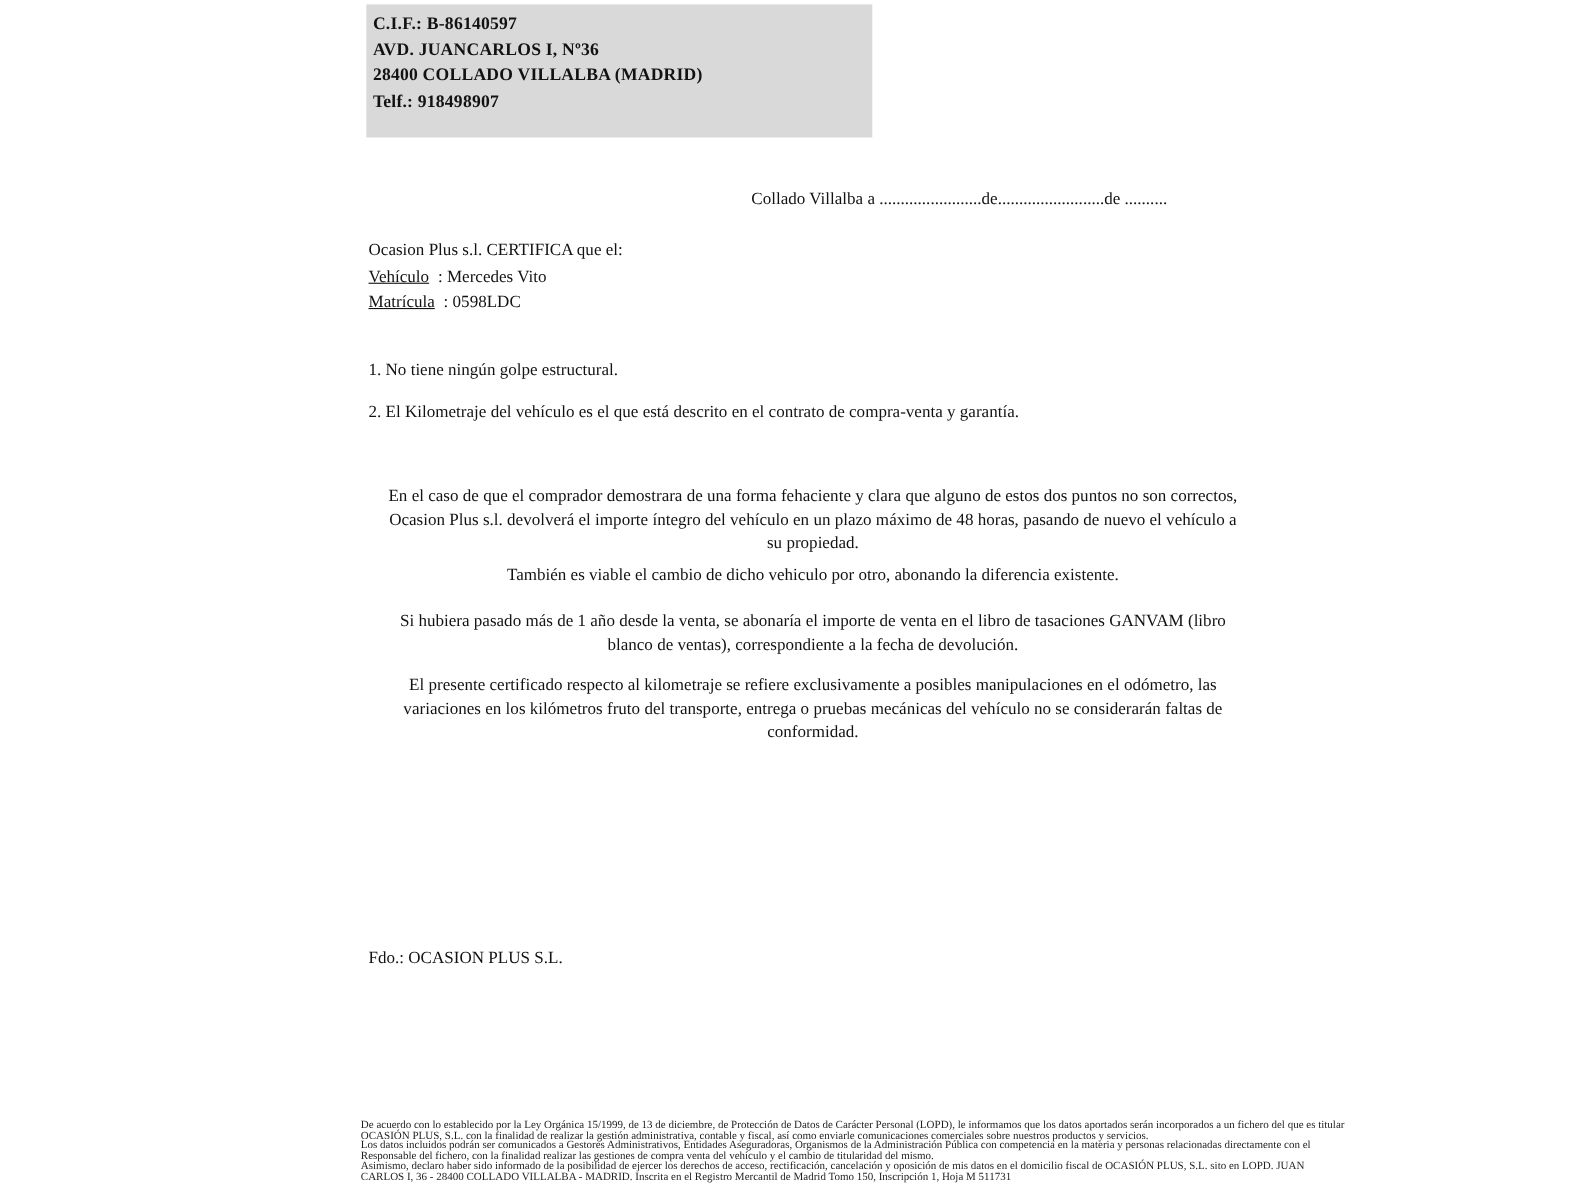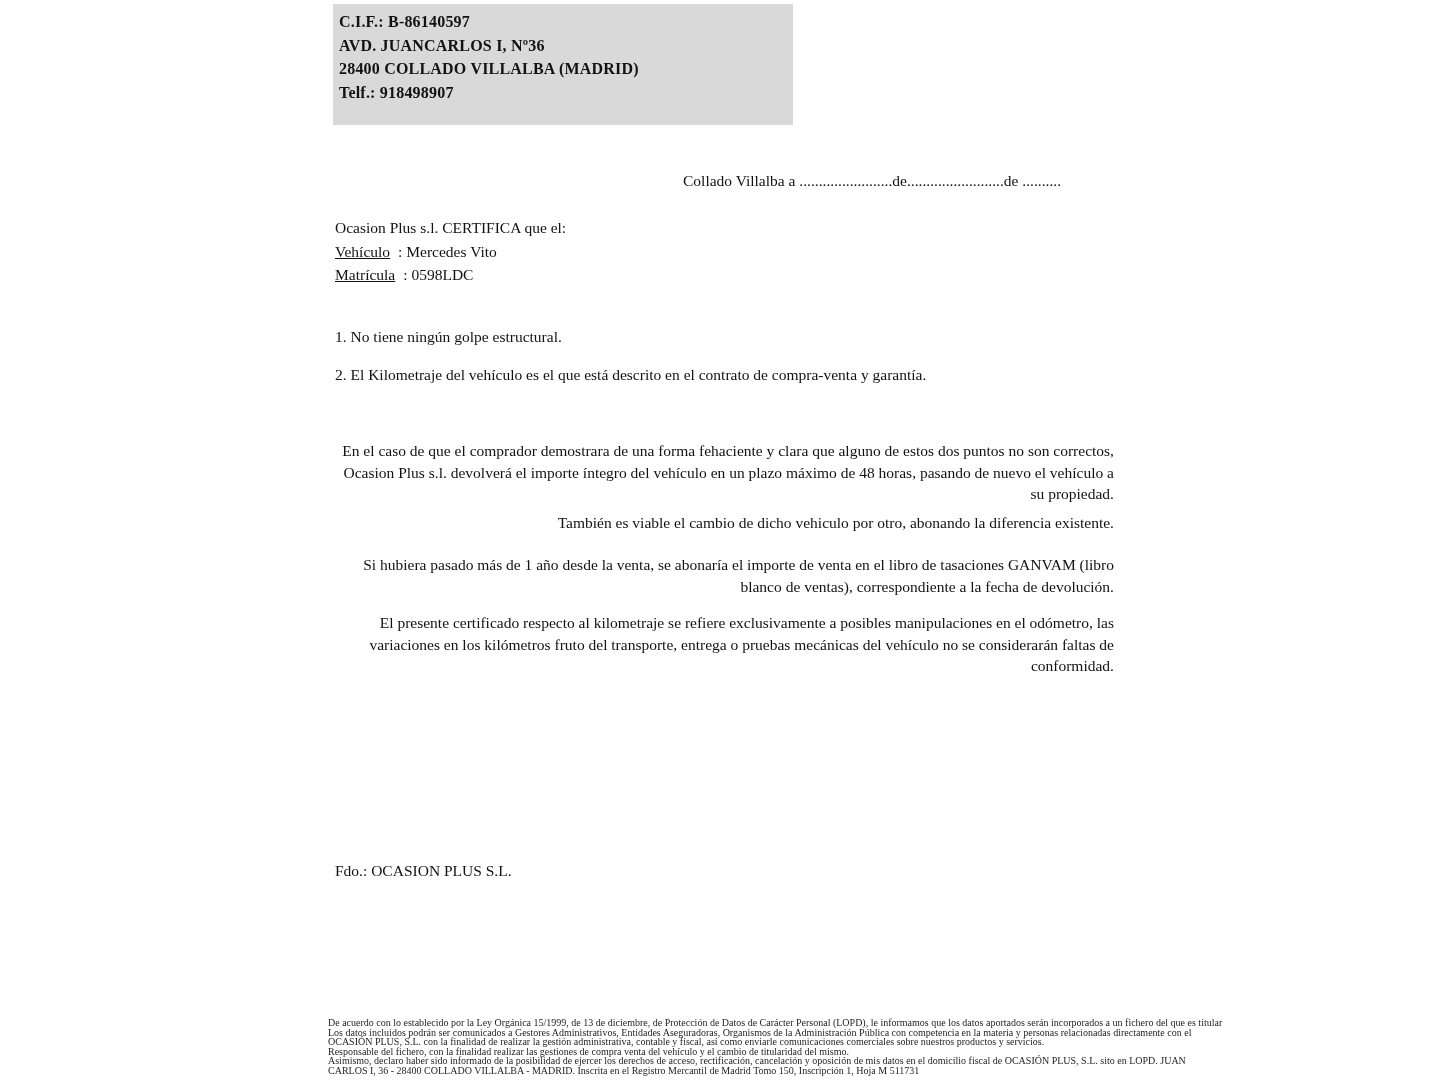--- a/index.html
+++ b/index.html
@@ -54,25 +54,25 @@
     position: absolute;
     left: 335px;
     width: 775px;
     font-size: 15.5px;
     line-height: 21.5px;
   }
   .point-1 { top: 326px; }
   .point-2 { top: 364px; }
   .para {
     position: absolute;
-    left: 342px;
+    left: 353px;
     width: 772px;
     font-size: 15.5px;
     line-height: 21.5px;
-    text-align: right;
+    text-align: center;
   }
   .para-1 { top: 440px; }
   .para-2 { top: 512px; }
   .para-3 { top: 554px; }
   .para-4 { top: 612px; }
   .signature {
     position: absolute;
     left: 335px;
     top: 862px;
     font-size: 15.5px;
@@ -119,20 +119,20 @@
 
   <div class="para para-1">En el caso de que el comprador demostrara de una forma fehaciente y clara que alguno de estos dos puntos no son correctos, Ocasion Plus s.l. devolverá el importe íntegro del vehículo en un plazo máximo de 48 horas, pasando de nuevo el vehículo a su propiedad.</div>
   <div class="para para-2">También es viable el cambio de dicho vehiculo por otro, abonando la diferencia existente.</div>
   <div class="para para-3">Si hubiera pasado más de 1 año desde la venta, se abonaría el importe de venta en el libro de tasaciones GANVAM (libro blanco de ventas), correspondiente a la fecha de devolución.</div>
   <div class="para para-4">El presente certificado respecto al kilometraje se refiere exclusivamente a posibles manipulaciones en el odómetro, las variaciones en los kilómetros fruto del transporte, entrega o pruebas mecánicas del vehículo no se considerarán faltas de conformidad.</div>
 
   <div class="signature">Fdo.: OCASION PLUS S.L.</div>
 
   <div class="legal-footer">
     <div class="legal-line">De acuerdo con lo establecido por la Ley Orgánica 15/1999, de 13 de diciembre, de Protección de Datos de Carácter Personal (LOPD), le informamos que los datos aportados serán incorporados a un fichero del que es titular</div>
+    <div class="legal-line">OCASIÓN PLUS, S.L. con la finalidad de realizar la gestión administrativa, contable y fiscal, así como enviarle comunicaciones comerciales sobre nuestros productos y servicios.</div>
     <div class="legal-line">Los datos incluidos podrán ser comunicados a Gestores Administrativos, Entidades Aseguradoras, Organismos de la Administración Pública con competencia en la materia y personas relacionadas directamente con el</div>
-    <div class="legal-line">OCASIÓN PLUS, S.L. con la finalidad de realizar la gestión administrativa, contable y fiscal, así como enviarle comunicaciones comerciales sobre nuestros productos y servicios.</div>
     <div class="legal-line">Responsable del fichero, con la finalidad realizar las gestiones de compra venta del vehículo y el cambio de titularidad del mismo.</div>
     <div class="legal-line">Asimismo, declaro haber sido informado de la posibilidad de ejercer los derechos de acceso, rectificación, cancelación y oposición de mis datos en el domicilio fiscal de OCASIÓN PLUS, S.L. sito en LOPD. JUAN</div>
     <div class="legal-line">CARLOS I, 36 - 28400 COLLADO VILLALBA - MADRID. Inscrita en el Registro Mercantil de Madrid Tomo 150, Inscripción 1, Hoja M 511731</div>
   </div>
 
 </div>
 
 </body></html>

